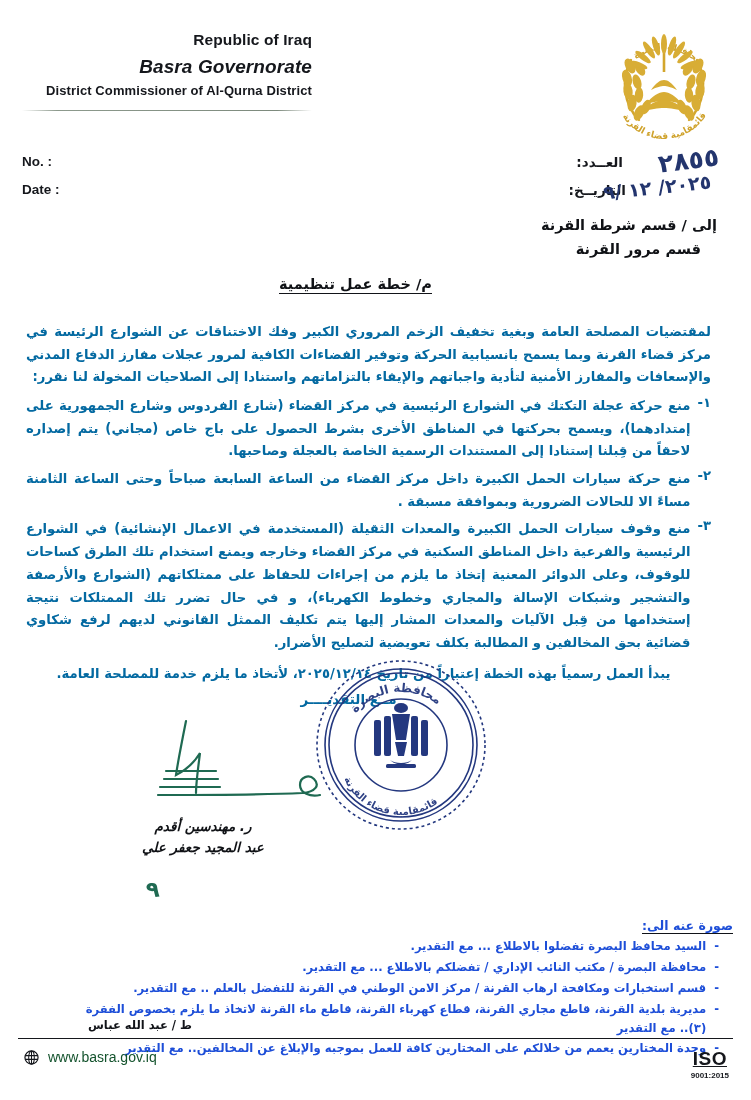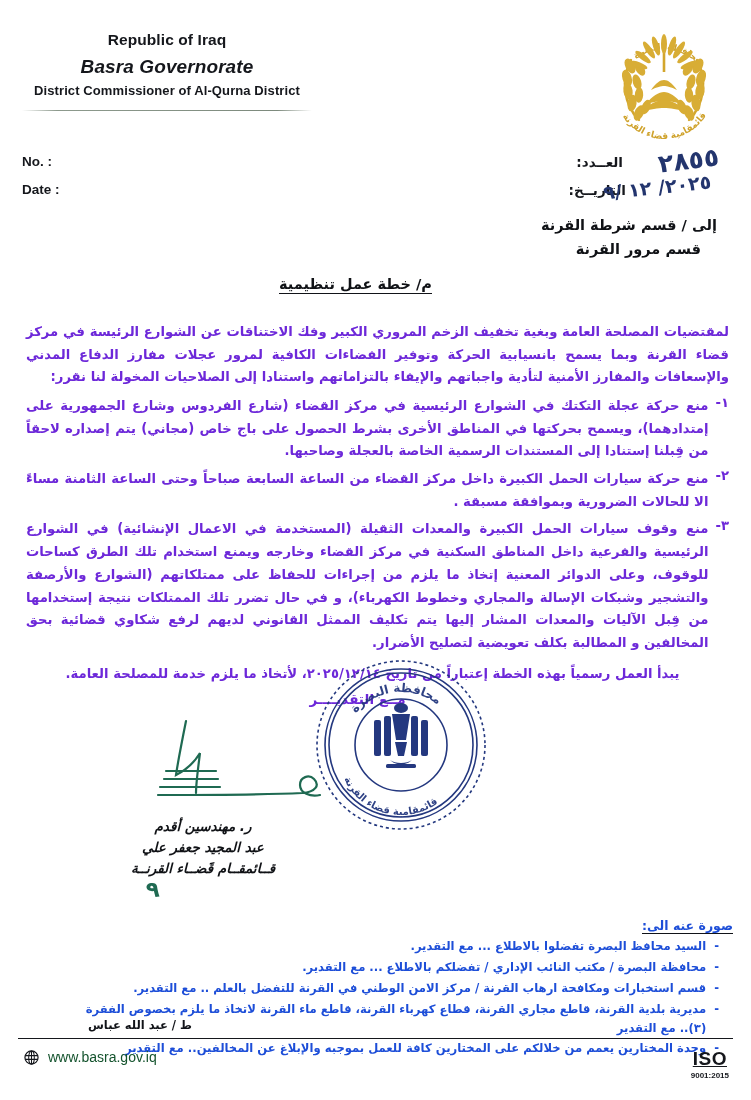--- a/index.html
+++ b/index.html
@@ -19,21 +19,21 @@
   .header {
     position: relative;
     height: 150px;
     padding: 14px 22px 0 22px;
     display: flex;
     align-items: flex-start;
     justify-content: space-between;
   }
   .hdr-en {
     width: 290px;
-    text-align: center;
+    text-align: right;
     padding-top: 14px;
   }
   .hdr-en div {
     font-family: "Liberation Sans", sans-serif;
     font-weight: bold;
     color: #15171c;
     letter-spacing: .1px;
     line-height: 1.55;
   }
   .hdr-en .l1 { font-size: 15.5px; }
@@ -150,23 +150,23 @@
     font-size: 14.5px;
     font-weight: bold;
     border-bottom: 1.6px solid #111318;
     padding-bottom: 1px;
     color: #101216;
   }
 
   
   .body-ar {
     direction: rtl;
-    padding: 0 22px 0 26px;
-    font-family: "DejaVu Sans", sans-serif;
-    color: #6d28d9;
+    padding: 0 40px 0 26px;
+    font-family: "DejaVu Sans", sans-serif;
+    color: #0369a1;
     margin-top: 28px;
   }
   .para {
     font-size: 13.2px;
     font-weight: bold;
     line-height: 1.72;
     text-align: justify;
     text-justify: inter-word;
     margin-bottom: 6px;
   }
@@ -468,21 +468,20 @@
         <path d="M44,66 L98,66"></path>
         <path d="M40,74 L100,74"></path>
         <path d="M38,82 C70,82 140,82 182,80 C196,79 200,72 194,66 C189,61 180,64 180,72 C180,80 190,84 200,82"></path>
       </g>
     </svg>
   </div>
 
   <div class="sign-block">
     <div class="rank">ر. مهندسين أقدم</div>
     <div class="name">عبد المجيد جعفر علي</div>
-    <div class="title2">قــائمقــام قَضــاء القرنــة</div>
   </div>
 
   <div class="hand-sigdate">٩</div>
 </div>
 
 <div class="stamp">
   <svg viewBox="0 0 178 178" xmlns="http://www.w3.org/2000/svg">
     <defs>
       <path id="stampTop" d="M 30,95 A 59,59 0 0 1 148,95"></path>
       <path id="stampBot" d="M 26,96 A 63,63 0 0 0 152,96"></path>

